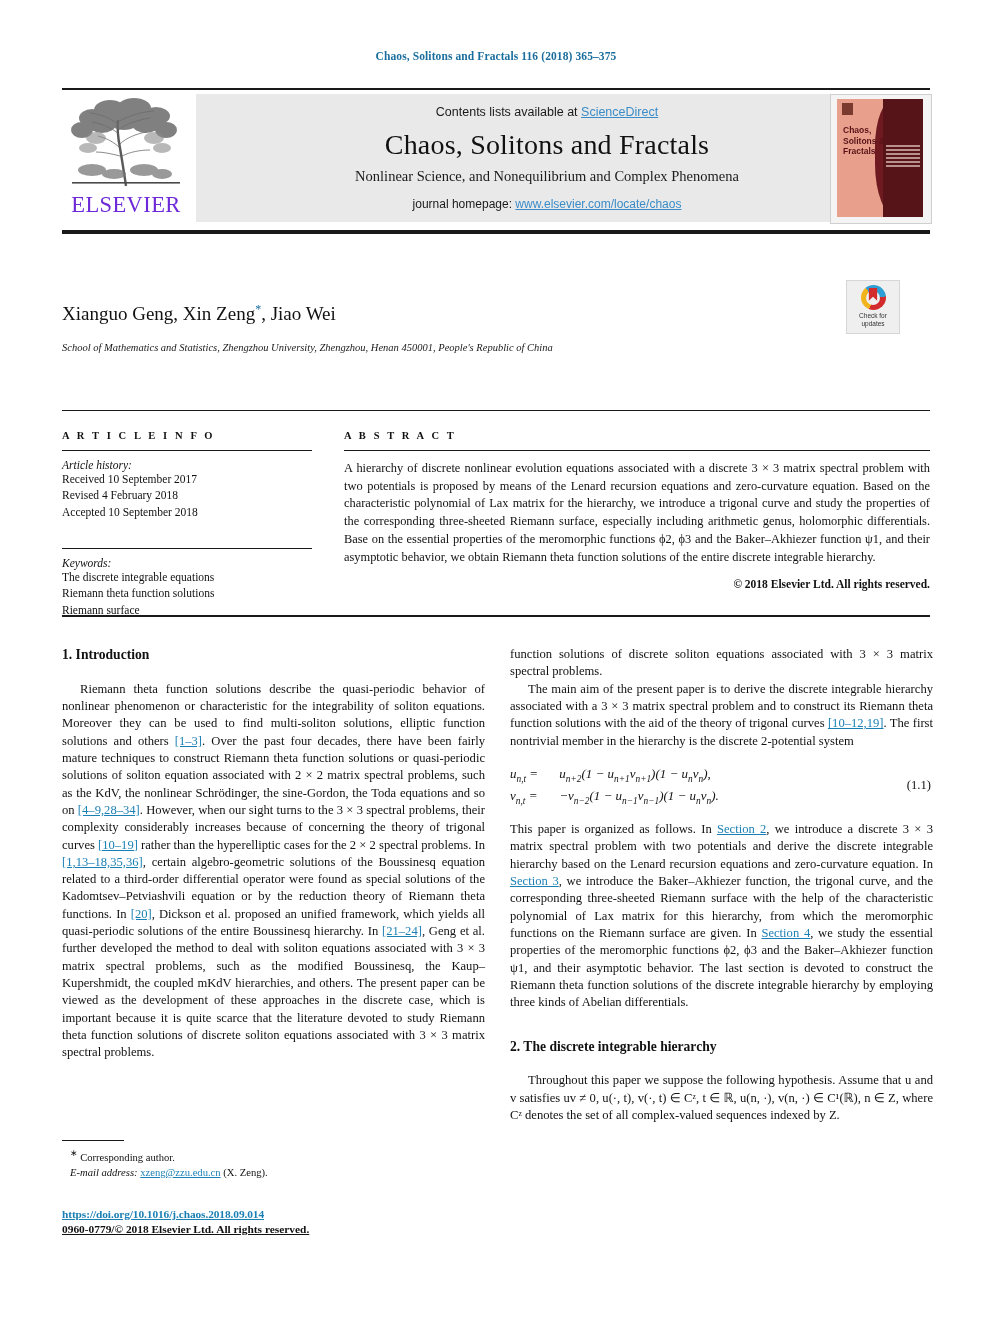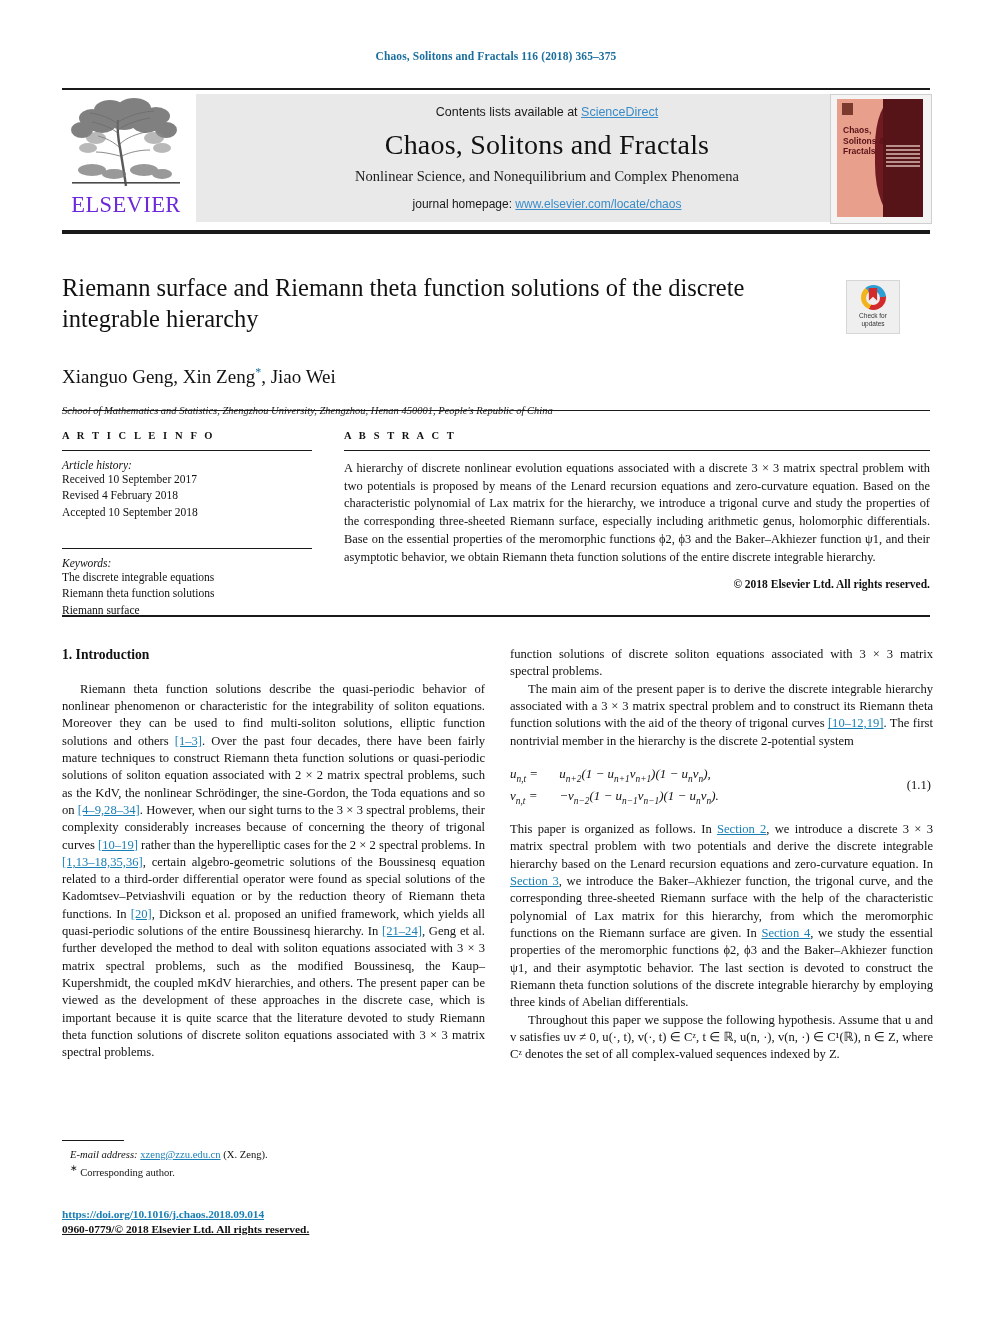--- a/index.html
+++ b/index.html
@@ -496,21 +496,20 @@
             <i></i>
             <i></i>
             <i></i>
         </div>
       </div>
     </div>
   </div>
   <div class="masthead-rule-bot"></div>
 
   <div class="title-block">
-    <h1 class="paper-title">Riemann surface and Riemann theta function solutions of the discrete integrable hierarchy</h1>
     <div class="authors">
       <span>Xianguo Geng, Xin Zeng</span><sup>*</sup><span>, Jiao Wei</span>
     </div>
     <div class="affiliation">School of Mathematics and Statistics, Zhengzhou University, Zhengzhou, Henan 450001, People's Republic of China</div>
   </div>
 
   <div class="crossmark">
     <div class="cm-mark">
       <div class="cm-flag"></div>
     </div>
@@ -567,27 +566,28 @@
         <div class="eq-row">
           <span class="eq-lhs"><i>v</i><sub>n,t</sub> =</span>
           <span class="eq-rhs">−<i>v</i><sub>n−2</sub>(1 − <i>u</i><sub>n−1</sub><i>v</i><sub>n−1</sub>)(1 − <i>u</i><sub>n</sub><i>v</i><sub>n</sub>).</span>
         </div>
       </div>
       <span class="eq-num">(1.1)</span>
     </div>
 
     <p class="body-p cont"><span>This paper is organized as follows. In </span><a class="lnk" href="#">Section 2</a><span>, we introduce a discrete 3 × 3 matrix spectral problem with two potentials and derive the discrete integrable hierarchy based on the Lenard recursion equations and zero-curvature equation. In </span><a class="lnk" href="#">Section 3</a><span>, we introduce the Baker–Akhiezer function, the trigonal curve, and the corresponding three-sheeted Riemann surface with the help of the characteristic polynomial of Lax matrix for this hierarchy, from which the meromorphic functions on the Riemann surface are given. In </span><a class="lnk" href="#">Section 4</a><span>, we study the essential properties of the meromorphic functions ϕ2, ϕ3 and the Baker–Akhiezer function ψ1, and their asymptotic behavior. The last section is devoted to construct the Riemann theta function solutions of the discrete integrable hierarchy by employing three kinds of Abelian differentials.</span></p>
 
+    <h2 class="body-head spaced">2. The discrete integrable hierarchy</h2>
     <p class="body-p">Throughout this paper we suppose the following hypothesis. Assume that u and v satisfies uv ≠ 0, u(·, t),  v(·, t) ∈ Cᶻ,  t ∈ ℝ,  u(n, ·),  v(n, ·) ∈ C¹(ℝ),  n ∈ Z, where Cᶻ denotes the set of all complex-valued sequences indexed by Z.</p>
   </div>
 
   <div class="footnote">
     <div class="fn-rule"></div>
+    <div class="fn-line"><span class="fn-star">∗</span> <span>Corresponding author.</span></div>
     <div class="fn-line"><span class="ital">E-mail address:</span> <a class="lnk" href="#">xzeng@zzu.edu.cn</a> <span>(X. Zeng).</span></div>
-    <div class="fn-line"><span class="fn-star">∗</span> <span>Corresponding author.</span></div>
   </div>
 
   <div class="doi-block">
     <a class="doi-line" href="#">https://doi.org/10.1016/j.chaos.2018.09.014</a>
     <div class="issn-line">0960-0779/© 2018 Elsevier Ltd. All rights reserved.</div>
   </div>
 
 </div>
 
 </body></html>

